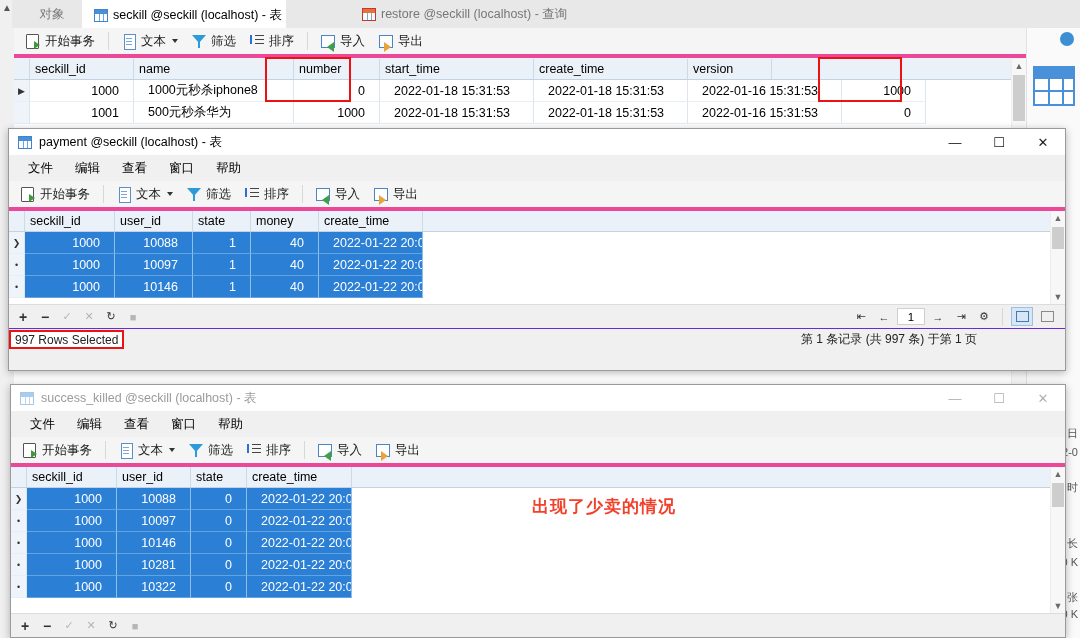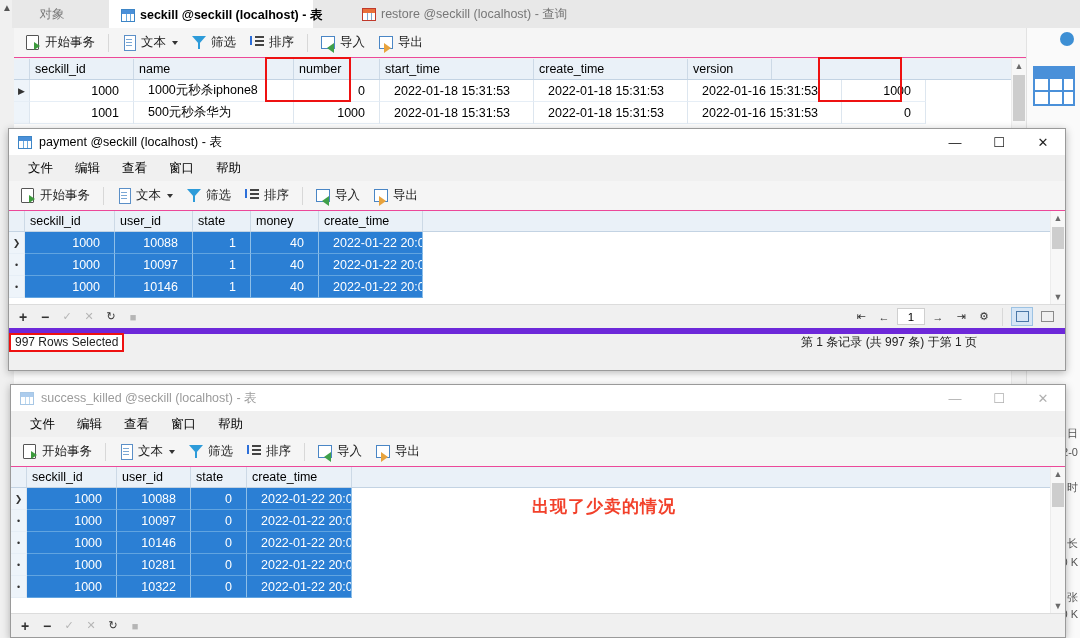--- a/index.html
+++ b/index.html
@@ -69,21 +69,21 @@
   .ico-grid-orange::after {
     content: ""; position: absolute; left: 4px; top: 4px; width: 1px; bottom: 0; background: #7fa8d0;
     box-shadow: 4px 0 0 0 #7fa8d0;
   }
 
   
   .tbar {
     height: 30px; background: #f5f5f5;
     display: flex; align-items: center; gap: 2px;
     padding: 0 6px;
-    border-bottom: 1px solid #ec4899;
+    border-bottom: 4px solid #ec4899;
     font-size: 12.5px;
   }
   .tbtn { display: flex; align-items: center; gap: 4px; padding: 3px 6px; white-space: nowrap; color: #1a1a1a; }
   .tsep { width: 1px; height: 18px; background: #d8d8d8; margin: 0 5px; }
   .ic { width: 15px; height: 15px; flex: none; position: relative; display:inline-block; }
   .ic-trans { }
   .ic-trans::before {
     content:""; position:absolute; left:0; top:0; width:11px; height:13px;
     border:1.5px solid #555; background:#fff; border-radius:1px;
   }
@@ -153,21 +153,21 @@
   .grow.sel .gc { background: #2b7fd4; color: #fff; border-right: 1px solid #8ebfe8; border-bottom: 1px solid #61a4e0; }
 
   
   .navbar {
     height: 24px; background: #f0f0f0; border-top: 1px solid #dcdcdc;
     display: flex; align-items: center; padding: 0 4px; gap: 2px;
   }
   .navbtn { width: 20px; height: 18px; display:flex; align-items:center; justify-content:center; color:#333; font-size:11px; }
   .navbtn.dis { color: #b5b5b5; }
   .statusbar {
-    height: 22px; background: #f0f0f0; border-top: 6px solid #6d28d9;
+    height: 22px; background: #f0f0f0; border-top: 1px solid #6d28d9;
     display: flex; align-items: center; font-size: 12px; color: #222;
   }
   .redbox { border: 2px solid #ee1111; padding: 0 4px; height: 19px; display:flex; align-items:center; background:#fff; }
 
   
   .vsb { width: 15px; background: #f7f7f7; position: relative; border-left: 1px solid #ececec; }
   .vsb .arrU, .vsb .arrD { position:absolute; left:0; right:0; height:14px; display:flex; align-items:center; justify-content:center; color:#6a6a6a; font-size:9px; }
   .vsb .arrU { top: 0; } .vsb .arrD { bottom: 0; }
   .vsb .thumb { position:absolute; left:1px; right:1px; background:#cdcdcd; }
 
@@ -196,21 +196,21 @@
   <div class="bg-root">
 
     <div class="bg-tabbar">
       <div class="bg-tabbar-canvas"></div>
       <div class="scroll-arrow-up">▲</div>
 
       <div class="tab inactive" style="left:12px;width:80px;justify-content:center;">
         <span>对象</span>
       </div>
 
-      <div class="tab active" style="left:109px;width:204px;font-weight:bold;">
+      <div class="tab active" style="left:82px;width:204px;">
         <span class="tab-ico ico-grid-blue"></span>
         <span>seckill @seckill (localhost) - 表</span>
       </div>
 
       <div class="tab inactive" style="left:350px;width:282px;">
         <span class="tab-ico ico-grid-orange"></span>
         <span>restore @seckill (localhost) - 查询</span>
       </div>
     </div>
 

